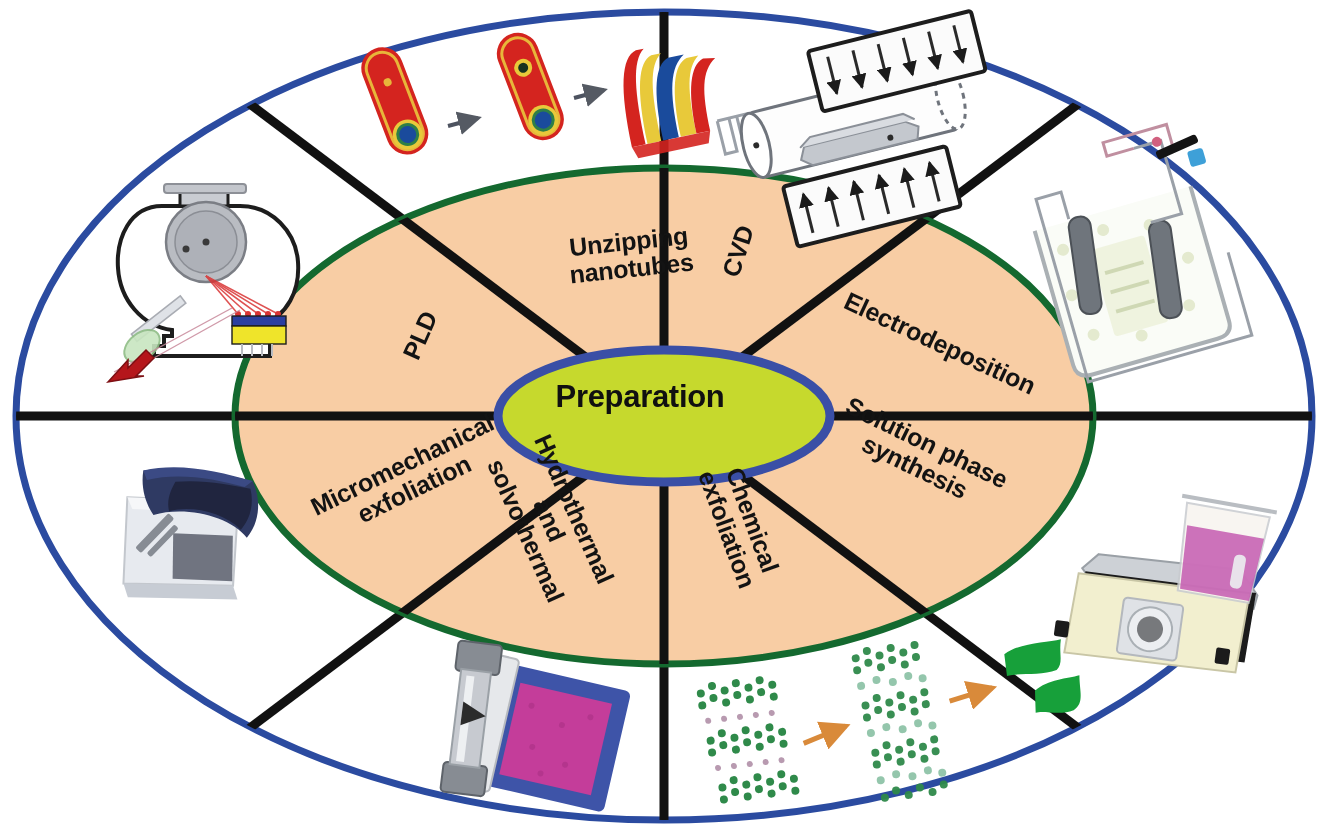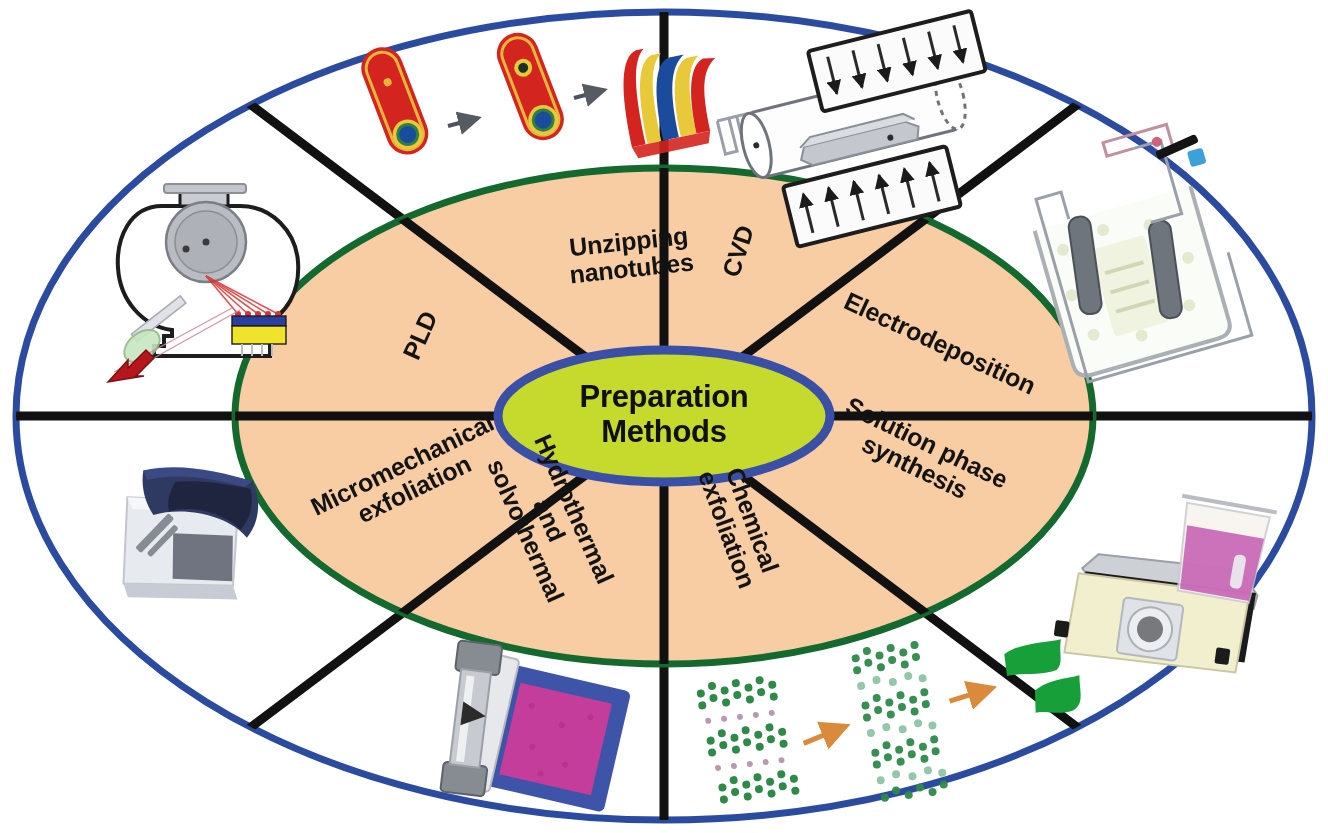--- a/index.html
+++ b/index.html
@@ -442,23 +442,22 @@
         <path d="M24,22 C56,4 96,2 132,2 L126,10 C94,10 58,14 30,30 Z" fill="#3b4a84"></path>
         <g fill="#7d828b" opacity="0.9" transform="rotate(-62 54 80)">
           <rect x="30" y="74" width="48" height="8" rx="2"></rect>
           <rect x="34" y="86" width="40" height="6" rx="2"></rect>
         </g>
       </g>
     </g>
 
   </svg>
 
-  <div class="center-label" style="left:498px;top:380px;width:332px;">
+  <div class="center-label" style="left:474px;top:380px;width:332px;">
     <div>Preparation</div>
-    <div>Methods</div>
   </div>
 
   <div class="lbl" style="left:480px;top:228px;width:300px;font-size:25px;transform:rotate(-6deg);">Unzipping
 nanotubes</div>
 
   <div class="lbl" style="left:648px;top:238px;width:180px;font-size:25px;transform:rotate(-72deg);transform-origin:50% 50%;">CVD</div>
 
   <div class="lbl" style="left:790px;top:330px;width:300px;font-size:25px;transform:rotate(25deg);">Electrodeposition</div>
 
   <div class="lbl" style="left:790px;top:428px;width:262px;font-size:25px;transform:rotate(26deg);">Solution phase

